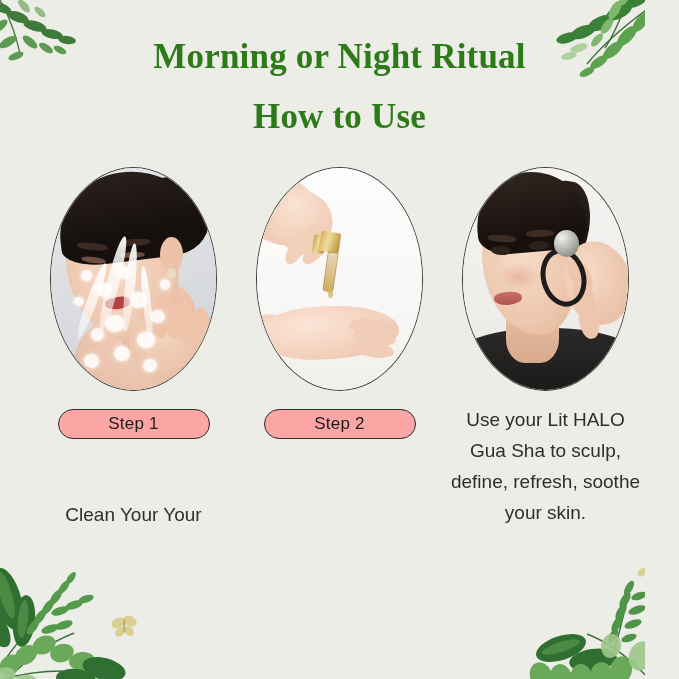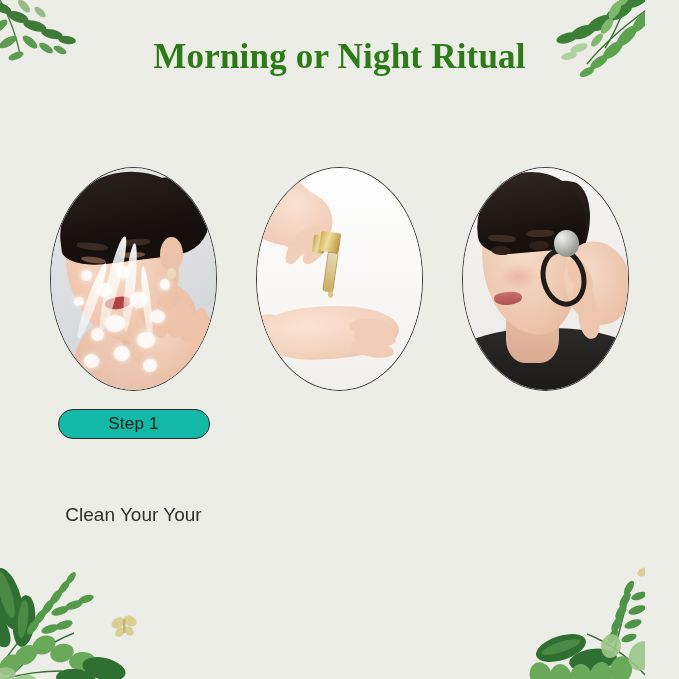--- a/index.html
+++ b/index.html
@@ -312,21 +312,21 @@
   .s3-hfing.b { left: 67%; top: 50%; transform: rotate(-18deg); }
   .s3-hfing.c { left: 70%; top: 60%; transform: rotate(-10deg); }
 
   
   .badge {
     margin-top: 18px;
     width: 152px;
     height: 30px;
     border: 1.6px solid #2c2c28;
     border-radius: 16px;
-    background: #14b8a6;
+    background: #fca5a5;
     display: flex;
     align-items: center;
     justify-content: center;
     box-sizing: border-box;
   }
   .badge-label {
     font-size: 17px;
     color: #1d1d1b;
     font-family: "Liberation Sans", sans-serif;
     letter-spacing: 0.2px;
@@ -359,20 +359,21 @@
   .deco.bl { left: -10px; bottom: -8px; width: 165px; height: 150px; }
   .deco.br { right: -8px; bottom: -8px; width: 160px; height: 135px; }
 </style>
 </head>
 <body>
 
 <div id="poster">
 
   <div class="title-block">
     <div class="title-line title-main">Morning or Night Ritual</div>
+    <div class="title-line title-sub">How to Use</div>
   </div>
 
   <div class="columns">
 
     <div class="col">
       <div class="photo">
         <div class="scene">
           <div class="s1-bg"></div>
           <div class="s1-shoulder"></div>
           <div class="s1-neck"></div>
@@ -431,20 +432,23 @@
           <div class="s2-pip-cap"></div>
           <div class="s2-pip-tube"></div>
           <div class="s2-drop"></div>
           <div class="s2-wrist"></div>
           <div class="s2-palm"></div>
           <div class="s2-pfing a"></div>
           <div class="s2-pfing b"></div>
           <div class="s2-pfing c"></div>
         </div>
       </div>
+      <div class="badge">
+        <span class="badge-label">Step 2</span>
+      </div>
     </div>
 
     <div class="col">
       <div class="photo">
         <div class="scene">
           <div class="s3-bg"></div>
           <div class="s3-shoulder"></div>
           <div class="s3-neck"></div>
           <div class="s3-hairside"></div>
           <div class="s3-face"></div>
@@ -456,20 +460,23 @@
           <div class="s3-blush"></div>
           <div class="s3-lips"></div>
           <div class="s3-hand"></div>
           <div class="s3-hfing a"></div>
           <div class="s3-hfing b"></div>
           <div class="s3-hfing c"></div>
           <div class="s3-tool-ring"></div>
           <div class="s3-tool-ball"></div>
         </div>
       </div>
+      <div class="caption-wrap">
+        <div class="caption">Use your Lit HALO Gua Sha to sculp, define, refresh, soothe your skin.</div>
+      </div>
     </div>
 
   </div>
 
   <div class="deco tl">
     <svg viewBox="0 0 120 120" width="120" height="120">
       <g stroke="#4f7d45" stroke-width="1.4" fill="none">
         <path d="M-6 10 C 20 26, 46 40, 74 48"></path>
         <path d="M4 4 C 14 22, 22 42, 26 62"></path>
       </g>

